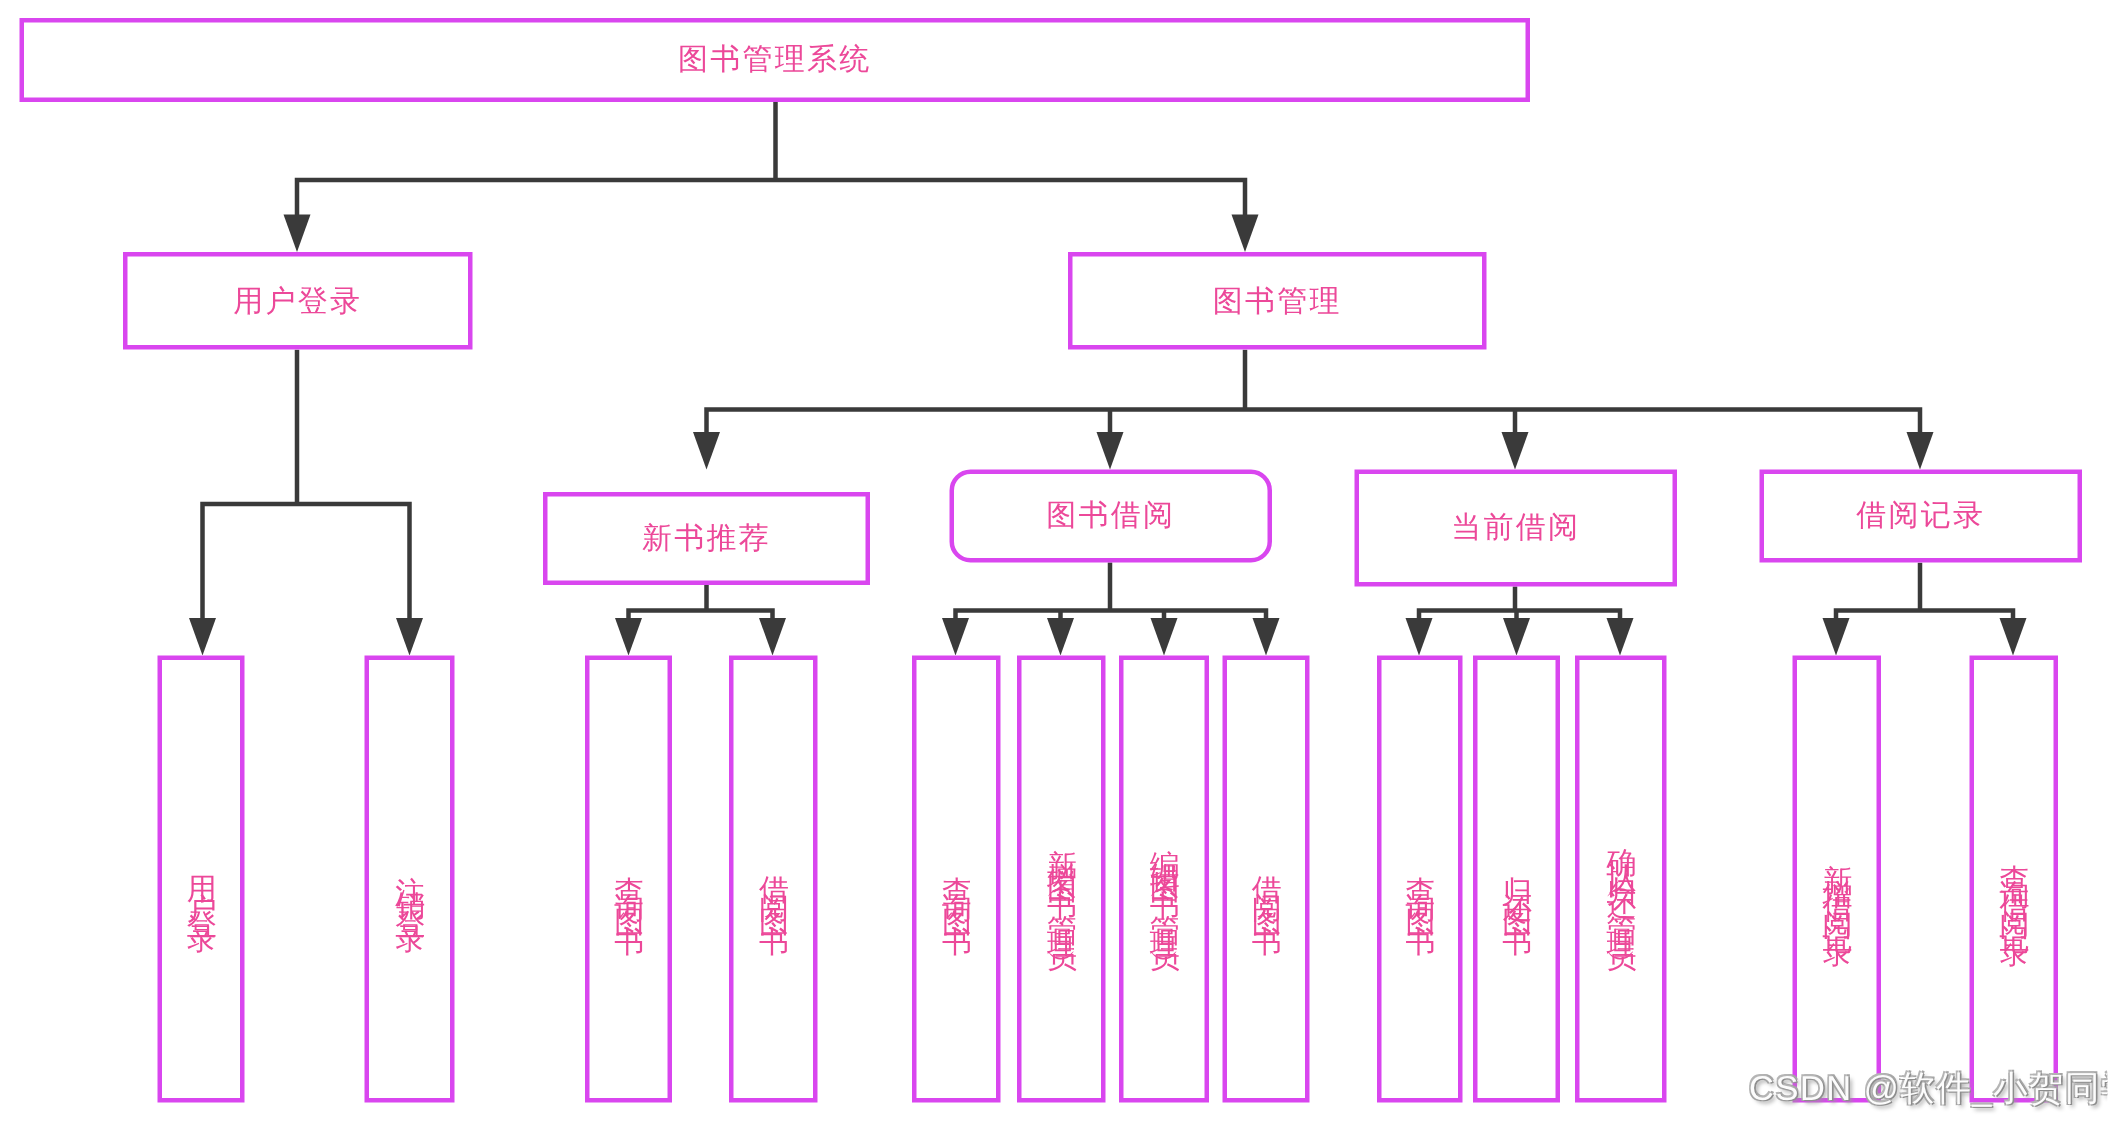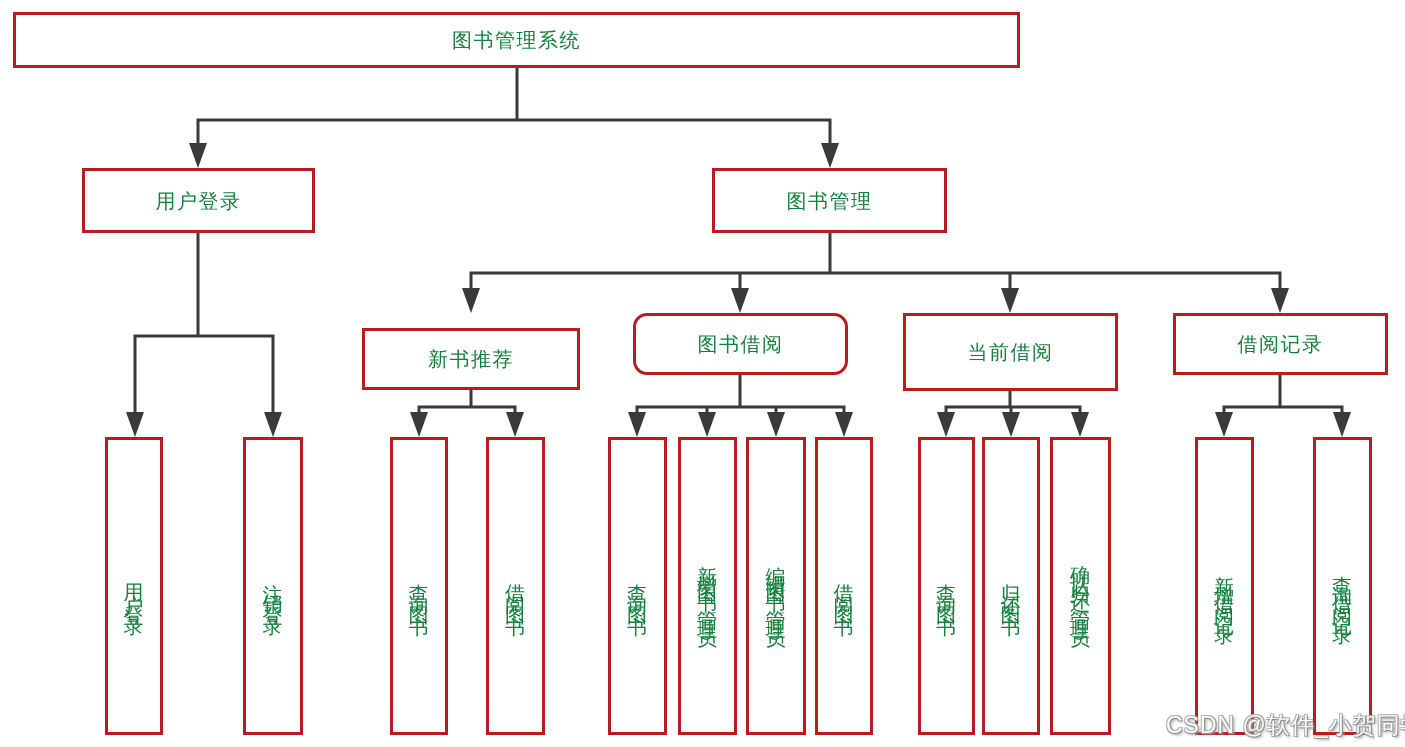--- a/index.html
+++ b/index.html
@@ -17,40 +17,40 @@
   }
   #wires {
     position: absolute;
     left: 0; top: 0;
     width: 1405px; height: 747px;
   }
   .box {
     position: absolute;
     box-sizing: border-box;
     background: #ffffff;
-    border: 3px solid #b91c1c;
+    border: 3px solid #d946ef;
     display: flex;
     align-items: center;
     justify-content: center;
-    color: #15803d;
+    color: #ec4899;
     font-size: 20px;
     letter-spacing: 1.5px;
     line-height: 1;
     z-index: 2;
   }
   .vbox {
     writing-mode: vertical-rl;
     letter-spacing: 11px;
     padding-top: 8px;
   }
   
   .n-root  { left: 13px;  top: 12px;  width: 1007px; height: 56px; }
   
   .n-l2a   { left: 82px;  top: 168px; width: 233px;  height: 65px; }
-  .n-l2b   { left: 712px; top: 168px; width: 235px;  height: 65px; }
+  .n-l2b   { left: 712px; top: 168px; width: 279px;  height: 65px; }
   
   .n-l3a   { left: 362px;  top: 328px; width: 218px; height: 62px; text-align: right; }
   .n-l3b   { left: 633px;  top: 313px; width: 215px; height: 62px; border-radius: 14px; }
   .n-l3c   { left: 903px;  top: 313px; width: 215px; height: 78px; }
   .n-l3d   { left: 1173px; top: 313px; width: 215px; height: 62px; }
   
   .n-a1 { left: 105px;  top: 437px; width: 58px; height: 298px; }
   .n-a2 { left: 243px;  top: 437px; width: 60px; height: 298px; }
   .n-b1 { left: 390px;  top: 437px; width: 58px; height: 298px; }
   .n-b2 { left: 486px;  top: 437px; width: 59px; height: 298px; }

